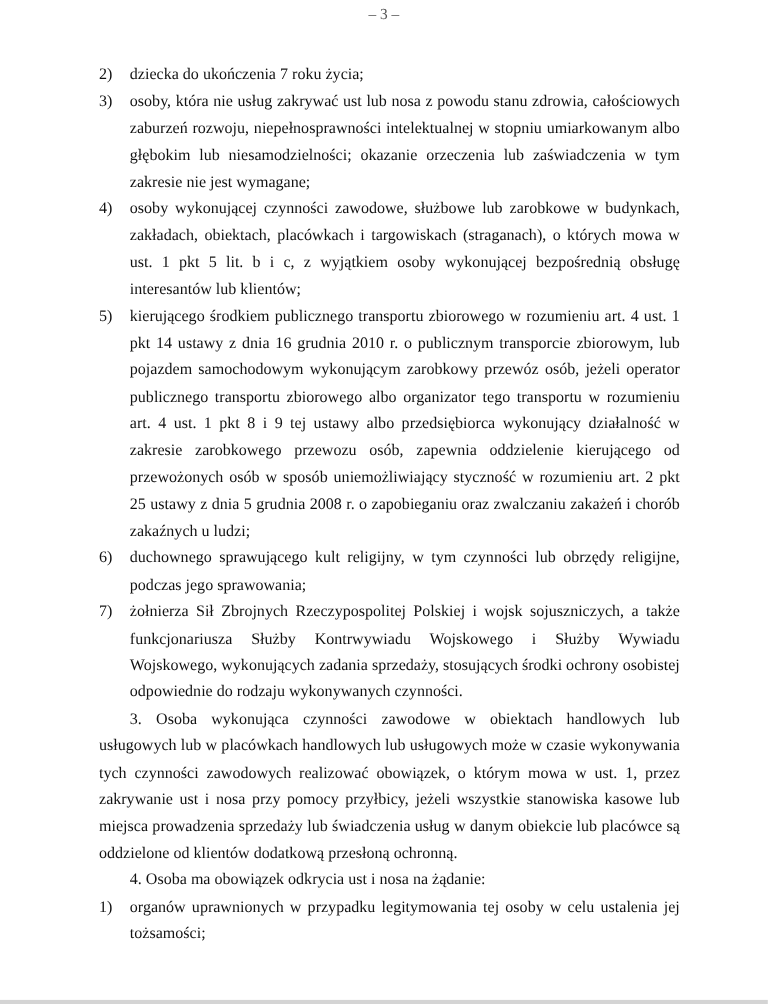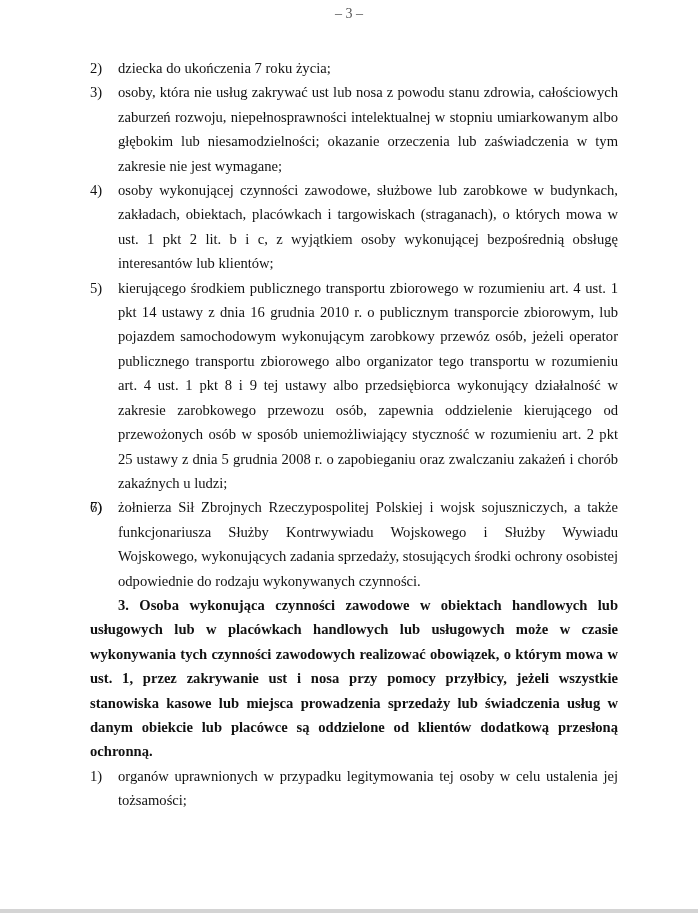--- a/index.html
+++ b/index.html
@@ -12,54 +12,56 @@
   .page-num {
     position: absolute; top: 6px; left: 0; width: 698px; text-align: center;
     font-size: 14px; color: #555;
   }
   .content {
     position: absolute; top: 56px; left: 90px; width: 528px;
     font-size: 14.6px; line-height: 24.4px;
   }
   .item { position: relative; padding-left: 28px; text-align: justify; }
   .item .num { position: absolute; left: 0; top: 0; }
-  .para { text-indent: 28px; text-align: justify; font-weight: bold; }
+  .para { text-indent: 28px; text-align: justify; }
   .bottom-rule {
     position: absolute; left: 0; right: 0; top: 909px; height: 4px; background: #d4d4d4;
   }
 </style>
 </head>
 <body>
 
 <div class="page-num">– 3 –</div>
 
 <div class="content">
   <div class="item">
     <span class="num">2)</span>
     <span>dziecka do ukończenia 7 roku życia;</span>
   </div>
   <div class="item">
     <span class="num">3)</span>
     <span>osoby, która nie usług zakrywać ust lub nosa z powodu stanu zdrowia, całościowych zaburzeń rozwoju, niepełnosprawności intelektualnej w stopniu umiarkowanym albo głębokim lub niesamodzielności; okazanie orzeczenia lub zaświadczenia w tym zakresie nie jest wymagane;</span>
   </div>
   <div class="item">
     <span class="num">4)</span>
-    <span>osoby wykonującej czynności zawodowe, służbowe lub zarobkowe w budynkach, zakładach, obiektach, placówkach i targowiskach (straganach), o których mowa w ust. 1 pkt 2 lit. b i c, z wyjątkiem osoby wykonującej bezpośrednią obsługę interesantów lub klientów;</span>
+    <span>osoby wykonującej czynności zawodowe, służbowe lub zarobkowe w budynkach, zakładach, obiektach, placówkach i targowiskach (straganach), o których mowa w ust. 1 pkt 5 lit. b i c, z wyjątkiem osoby wykonującej bezpośrednią obsługę interesantów lub klientów;</span>
   </div>
   <div class="item">
     <span class="num">5)</span>
     <span>kierującego środkiem publicznego transportu zbiorowego w rozumieniu art. 4 ust. 1 pkt 14 ustawy z dnia 16 grudnia 2010 r. o publicznym transporcie zbiorowym, lub pojazdem samochodowym wykonującym zarobkowy przewóz osób, jeżeli operator publicznego transportu zbiorowego albo organizator tego transportu w rozumieniu art. 4 ust. 1 pkt 8 i 9 tej ustawy albo przedsiębiorca wykonujący działalność w zakresie zarobkowego przewozu osób, zapewnia oddzielenie kierującego od przewożonych osób w sposób uniemożliwiający styczność w rozumieniu art. 2 pkt 25 ustawy z dnia 5 grudnia 2008 r. o zapobieganiu oraz zwalczaniu zakażeń i chorób zakaźnych u ludzi;</span>
   </div>
   <div class="item">
     <span class="num">6)</span>
+    <span>duchownego sprawującego kult religijny, w tym czynności lub obrzędy religijne, podczas jego sprawowania;</span>
   </div>
   <div class="item">
     <span class="num">7)</span>
     <span>żołnierza Sił Zbrojnych Rzeczypospolitej Polskiej i wojsk sojuszniczych, a także funkcjonariusza Służby Kontrwywiadu Wojskowego i Służby Wywiadu Wojskowego, wykonujących zadania sprzedaży, stosujących środki ochrony osobistej odpowiednie do rodzaju wykonywanych czynności.</span>
   </div>
   <div class="para">3. Osoba wykonująca czynności zawodowe w obiektach handlowych lub usługowych lub w placówkach handlowych lub usługowych może w czasie wykonywania tych czynności zawodowych realizować obowiązek, o którym mowa w ust. 1, przez zakrywanie ust i nosa przy pomocy przyłbicy, jeżeli wszystkie stanowiska kasowe lub miejsca prowadzenia sprzedaży lub świadczenia usług w danym obiekcie lub placówce są oddzielone od klientów dodatkową przesłoną ochronną.</div>
+  <div class="para">4. Osoba ma obowiązek odkrycia ust i nosa na żądanie:</div>
   <div class="item">
     <span class="num">1)</span>
     <span>organów uprawnionych w przypadku legitymowania tej osoby w celu ustalenia jej tożsamości;</span>
   </div>
 </div>
 
 <div class="bottom-rule"></div>
 
 </body></html>

